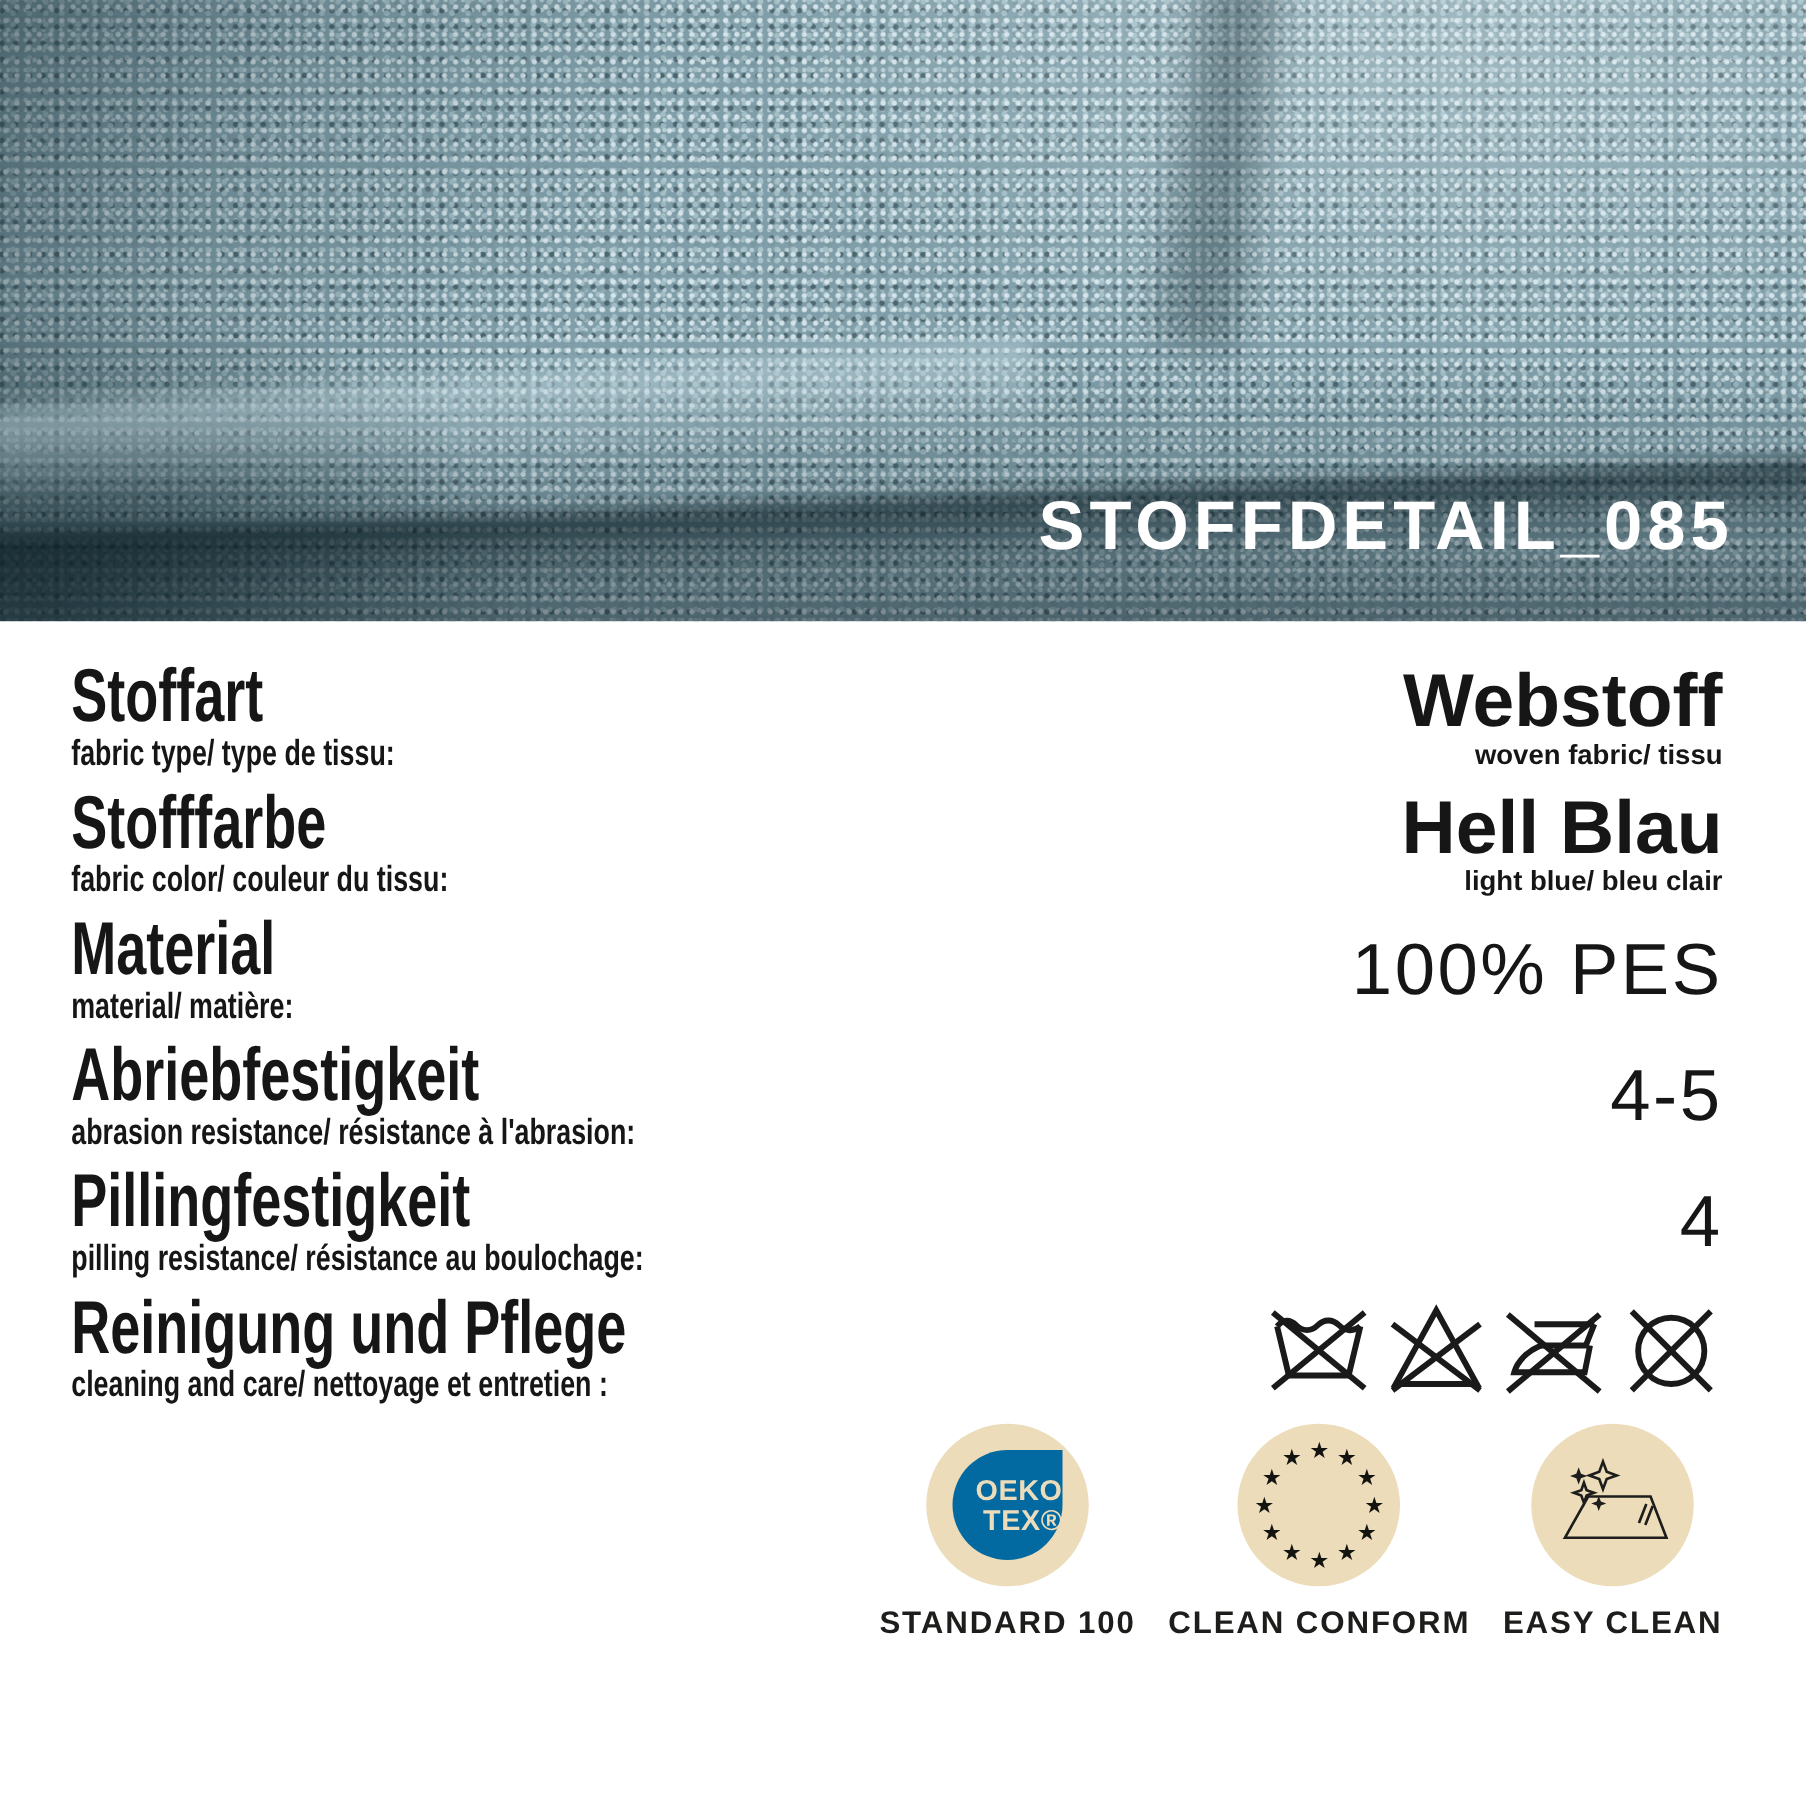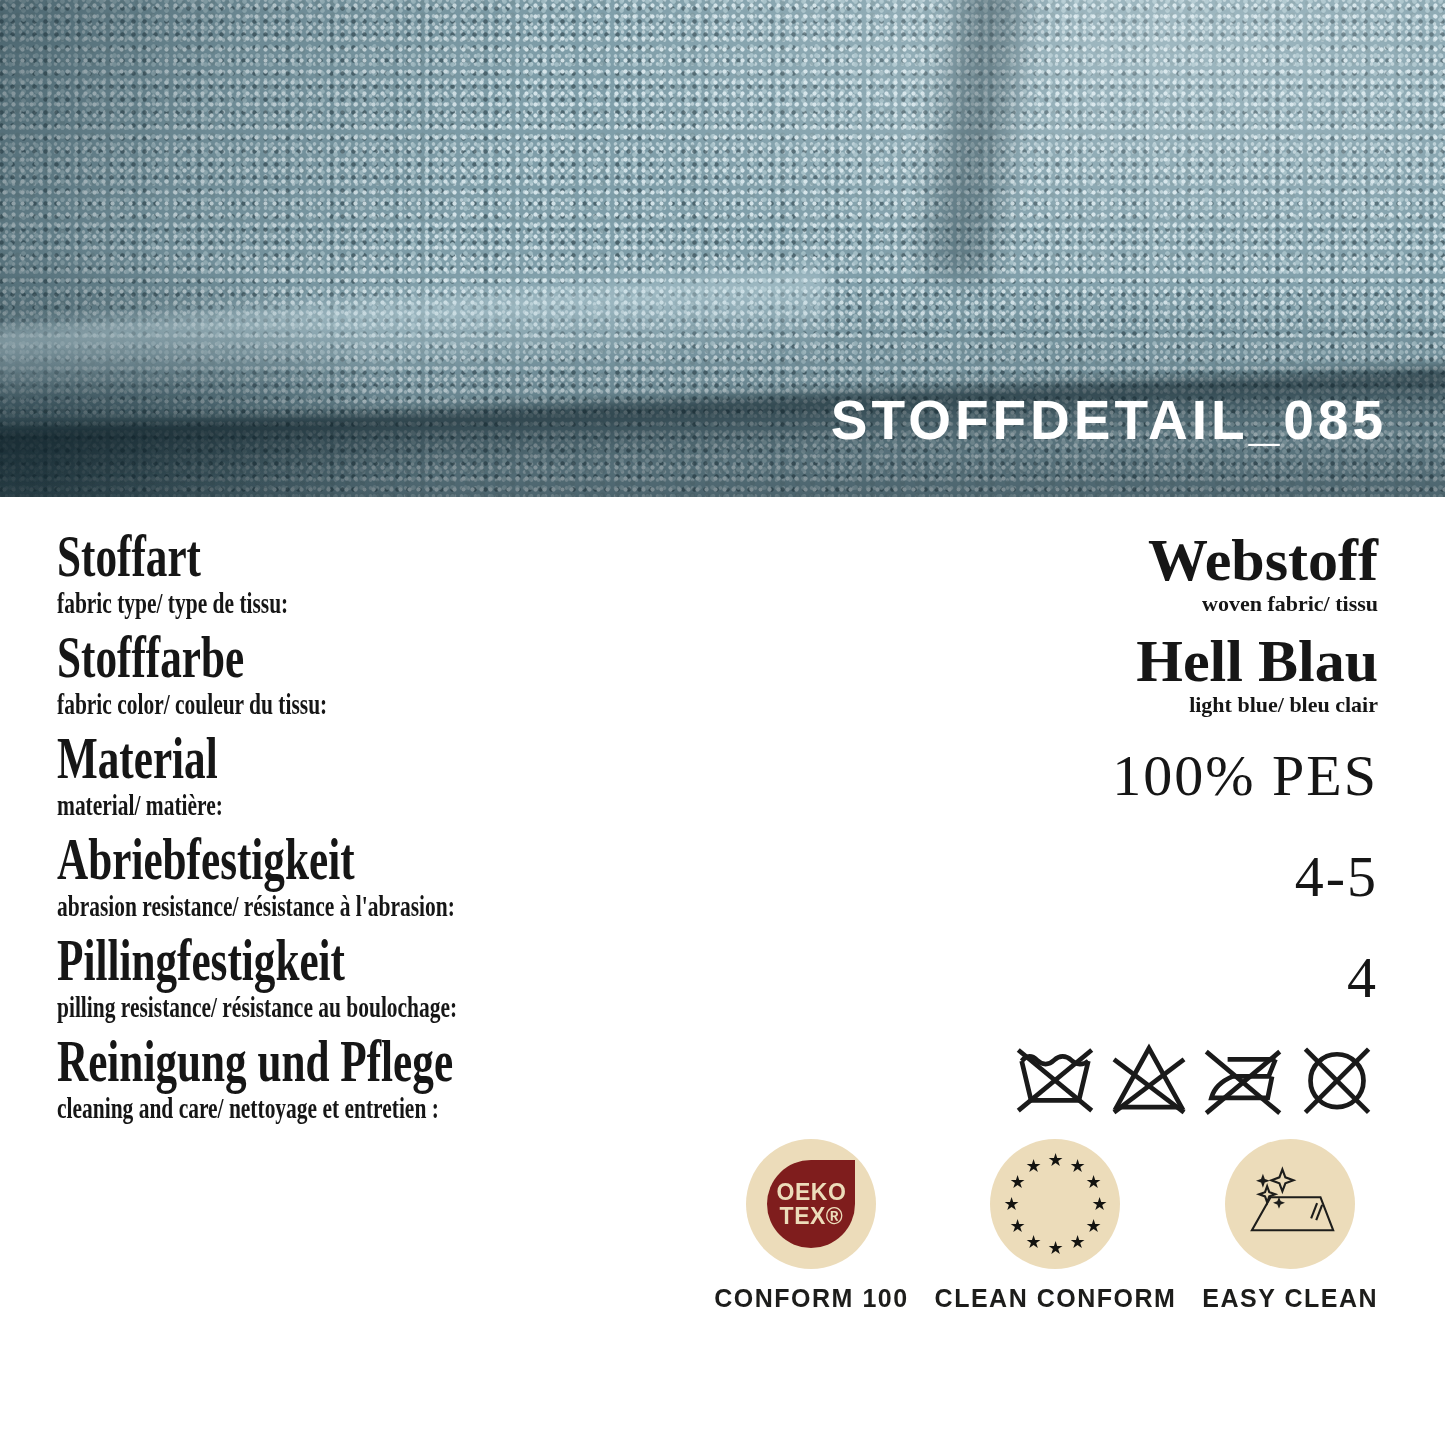--- a/index.html
+++ b/index.html
@@ -42,21 +42,21 @@
   .crease-right {
     position:absolute; left:945px; top:-50px; width:64px; height:330px;
     background:rgba(34,56,64,0.38); transform:rotate(7deg); filter:blur(15px);
   }
   .photo-title {
     position:absolute; right:58px; top:388px;
     font-size:55px; font-weight:700; letter-spacing:4px; color:#ffffff; white-space:nowrap;
   }
 
   
-  .specs { padding:26px 67px 0 57px;font-family:Liberation Serif, serif; }
+  .specs { padding:26px 67px 0 57px; }
   .spec-row { display:flex; justify-content:space-between; align-items:center; height:101px; }
   .spec-label .h {
     display:block; font-size:60px; font-weight:700; line-height:0.95; white-space:nowrap;
     transform:scaleX(0.72); transform-origin:left center;
   }
   .spec-label .s {
     display:block; font-size:29px; font-weight:700; line-height:1.05; margin-top:3px; white-space:nowrap;
     transform:scaleX(0.74); transform-origin:left center;
   }
   .spec-value { text-align:right; }
@@ -70,23 +70,23 @@
   
   .badges { display:flex; justify-content:flex-end; gap:26px; padding-right:67px; margin-top:10px; }
   .badge { display:flex; flex-direction:column; align-items:center; }
   .badge-circle {
     position:relative; width:130px; height:130px; border-radius:50%; background:#ecdcba;
     display:flex; align-items:center; justify-content:center;
   }
   .badge-label { margin-top:15px; font-size:25px; font-weight:600; letter-spacing:1.5px; color:#1d1d1b; white-space:nowrap; }
 
   .oeko-logo {
-    width:88px; height:88px; background:#7f1d1d;
+    width:88px; height:88px; background:#0369a1;
     border-radius:50% 0 50% 50%;
-    display:flex; flex-direction:column; align-items:center; justify-content:center;
+    display:flex; flex-direction:column; align-items:flex-end; justify-content:center;
   }
   .oeko-logo span { color:#ecdcba; font-weight:700; font-size:23px; line-height:1.05; letter-spacing:0.5px; }
 
   .eu-star { position:absolute; font-size:18px; color:#131310; transform:translate(-50%,-50%); line-height:1; }
 </style>
 </head>
 <body>
 
 <div class="page">
 
@@ -188,21 +188,21 @@
 
   <div class="badges">
 
     <div class="badge">
       <div class="badge-circle">
         <div class="oeko-logo">
           <span>OEKO</span>
           <span>TEX®</span>
         </div>
       </div>
-      <div class="badge-label">CONFORM 100</div>
+      <div class="badge-label">STANDARD 100</div>
     </div>
 
     <div class="badge">
       <div class="badge-circle">
         <span class="eu-star" style="left:65px;top:21px">★</span>
         <span class="eu-star" style="left:87px;top:27px">★</span>
         <span class="eu-star" style="left:103px;top:43px">★</span>
         <span class="eu-star" style="left:109px;top:65px">★</span>
         <span class="eu-star" style="left:103px;top:87px">★</span>
         <span class="eu-star" style="left:87px;top:103px">★</span>

